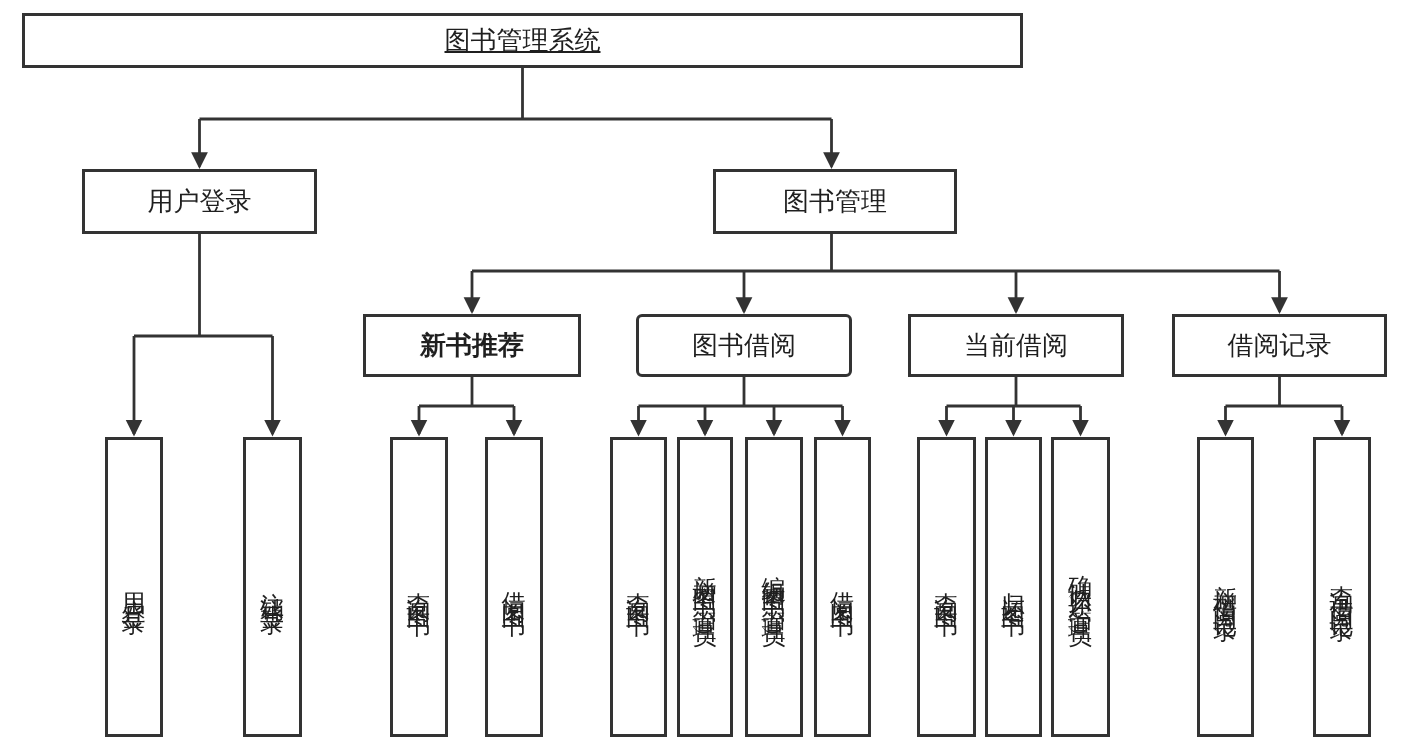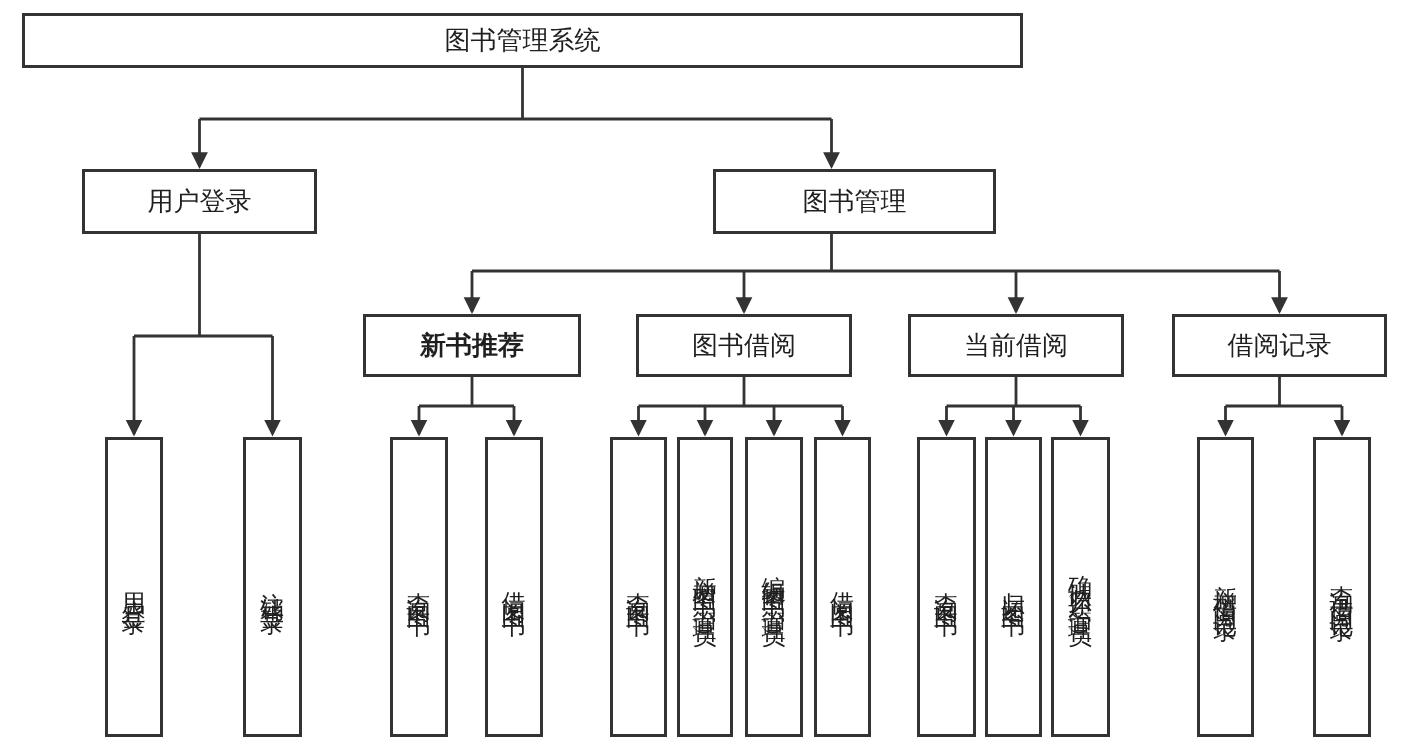--- a/index.html
+++ b/index.html
@@ -127,35 +127,35 @@
     </g>
 
     <g stroke="#333333" stroke-width="2.8" fill="none">
       <path d="M1279.5,377 V406"></path>
       <path d="M1225.5,406 H1342"></path>
       <path d="M1225.5,406 V434" marker-end="url(#arrow)"></path>
       <path d="M1342,406 V434" marker-end="url(#arrow)"></path>
     </g>
   </svg>
 
-  <div class="node" style="left:22px; top:13px; width:1001px; height:55px;">
+  <div class="node" style="left:22px; top:13px; width:1001px; height:55px;text-decoration:underline;">
     <span>图书管理系统</span>
   </div>
 
   <div class="node" style="left:82px; top:169px; width:235px; height:65px;">
     <span>用户登录</span>
   </div>
-  <div class="node" style="left:713px; top:169px; width:283px; height:65px;">
+  <div class="node" style="left:713px; top:169px; width:244px; height:65px;">
     <span>图书管理</span>
   </div>
 
   <div class="node" style="left:363px; top:314px; width:218px; height:63px;font-weight:bold;">
     <span>新书推荐</span>
   </div>
-  <div class="node" style="left:636px; top:314px; width:216px; height:63px;">
+  <div class="node" style="left:636px; top:314px; width:216px; height:63px;border-radius:6px;">
     <span>图书借阅</span>
   </div>
   <div class="node" style="left:908px; top:314px; width:216px; height:63px;">
     <span>当前借阅</span>
   </div>
   <div class="node" style="left:1172px; top:314px; width:215px; height:63px;">
     <span>借阅记录</span>
   </div>
 
   <div class="leaf" style="left:105px; width:58px;">

